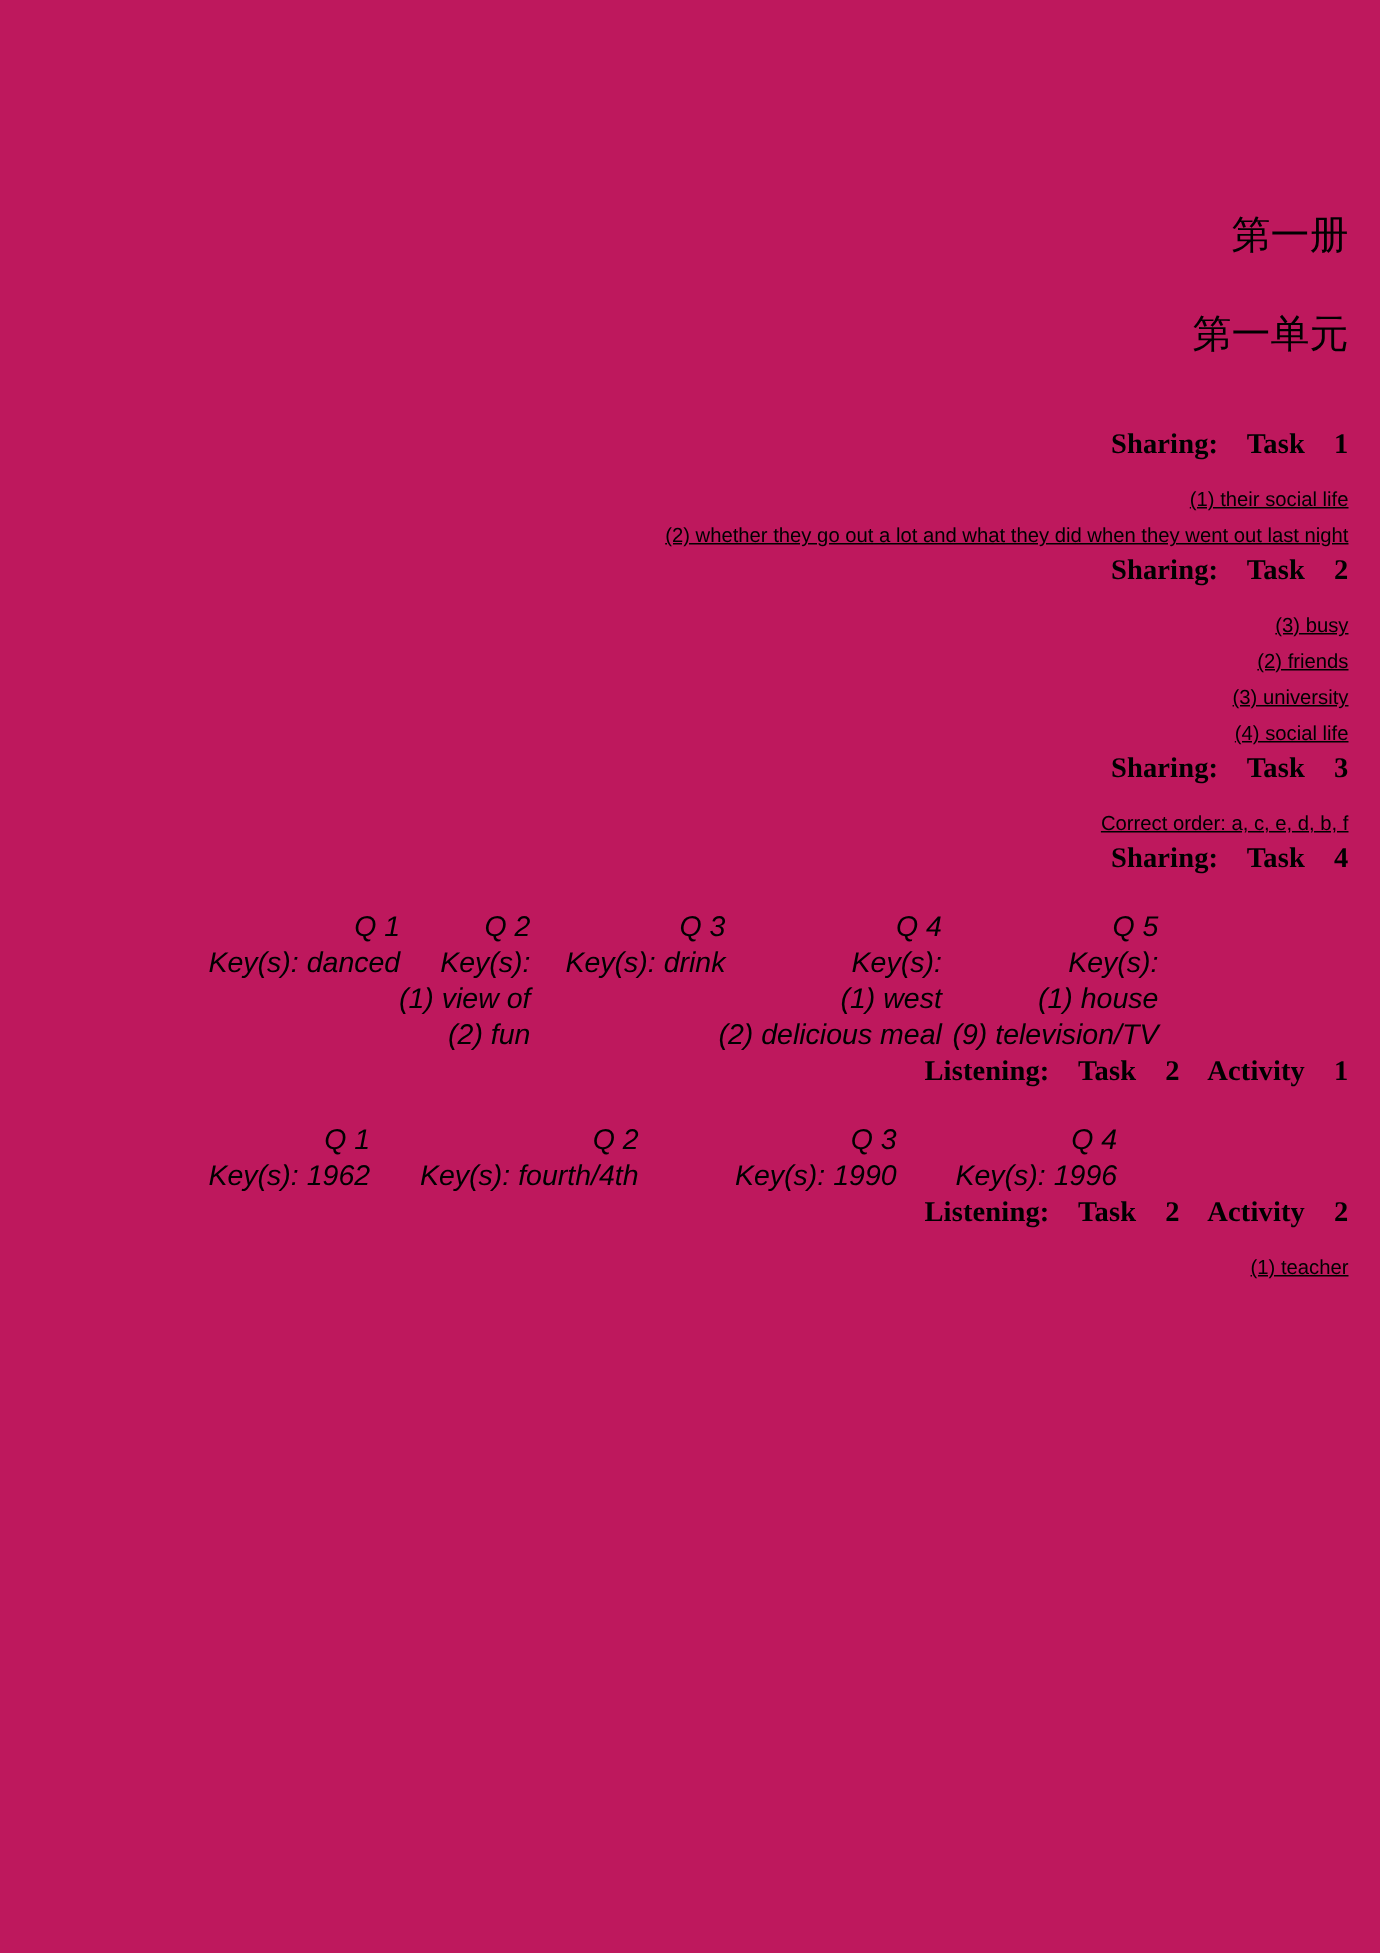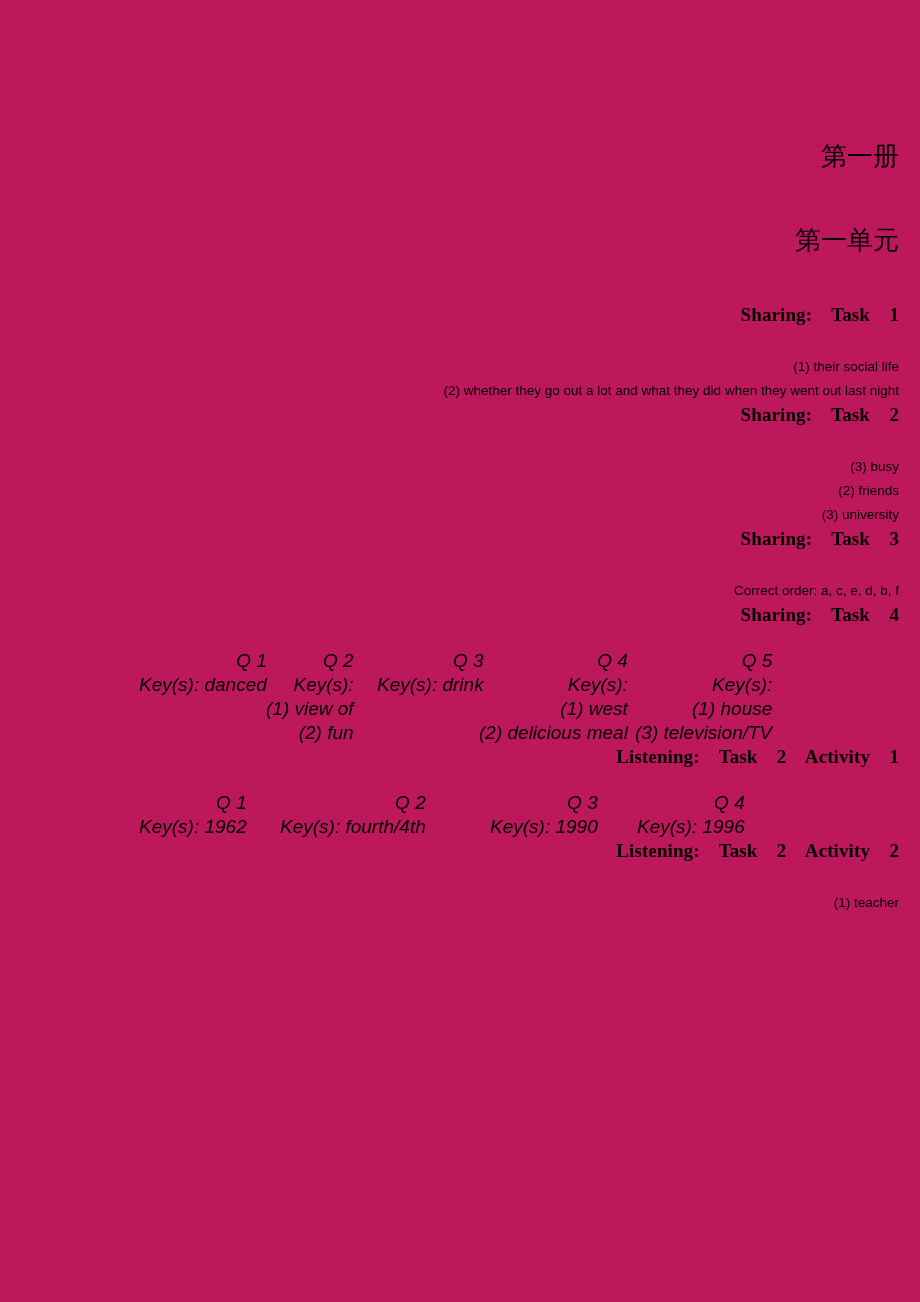--- a/index.html
+++ b/index.html
@@ -34,37 +34,37 @@
   
   .cn-heading {
     font-family: "Liberation Sans", "DejaVu Sans", sans-serif;
     font-size: 26px;
     font-weight: 400;
     line-height: 30px;
     color: #000;
     white-space: pre;
   }
   .cn-heading.vol { margin-top: 141px; }
-  .cn-heading.unit { margin-top: 54px; }
+  .cn-heading.unit { margin-top: 36px; }
 
   
   .sec-heading {
     font-family: "Liberation Serif", "DejaVu Serif", serif;
     font-size: 19px;
     font-weight: 700;
     line-height: 24px;
     color: #000;
     white-space: pre;
     letter-spacing: 0.1px;
   }
   .sec-heading.h-sharing1 { margin-top: 48px; }
   .sec-heading.gap-std   { }
 
   
-  .ans-block { margin-top: 28px; }
+  .ans-block { margin-top: 12px; text-decoration: underline; }
   .ans-line {
     font-family: "Liberation Sans", "DejaVu Sans", sans-serif;
     font-size: 13.5px;
     line-height: 24px;
     color: #000;
     white-space: pre;
   }
 
   
   .qgrid {
@@ -101,20 +101,21 @@
     <div class="ans-block">
       <div class="ans-line">(1) their social life</div>
       <div class="ans-line">(2) whether they go out a lot and what they did when they went out last night</div>
     </div>
 
     <div class="sec-heading gap-std">Sharing:    Task    2</div>
     <div class="ans-block">
       <div class="ans-line">(3) busy</div>
       <div class="ans-line">(2) friends</div>
       <div class="ans-line">(3) university</div>
+      <div class="ans-line">(4) social life</div>
     </div>
 
     <div class="sec-heading gap-std">Sharing:    Task    3</div>
     <div class="ans-block">
       <div class="ans-line">Correct order: a, c, e, d, b, f</div>
     </div>
 
     <div class="sec-heading gap-std">Sharing:    Task    4</div>
     <div class="qgrid task4">
       <div class="qcol" style="left:0px;">
@@ -134,21 +135,21 @@
       <div class="qcol" style="left:340px;">
         <div class="qlabel">Q 4</div>
         <div class="qkey">Key(s):</div>
         <div class="qkey">(1) west</div>
         <div class="qkey">(2) delicious meal</div>
       </div>
       <div class="qcol" style="left:496px;">
         <div class="qlabel">Q 5</div>
         <div class="qkey">Key(s):</div>
         <div class="qkey">(1) house</div>
-        <div class="qkey">(3) television/TV</div>
+        <div class="qkey">(9) television/TV</div>
       </div>
     </div>
 
     <div class="sec-heading gap-std">Listening:    Task    2    Activity    1</div>
     <div class="qgrid listen">
       <div class="qcol" style="left:0px;">
         <div class="qlabel">Q 1</div>
         <div class="qkey">Key(s): 1962</div>
       </div>
       <div class="qcol" style="left:141px;">

